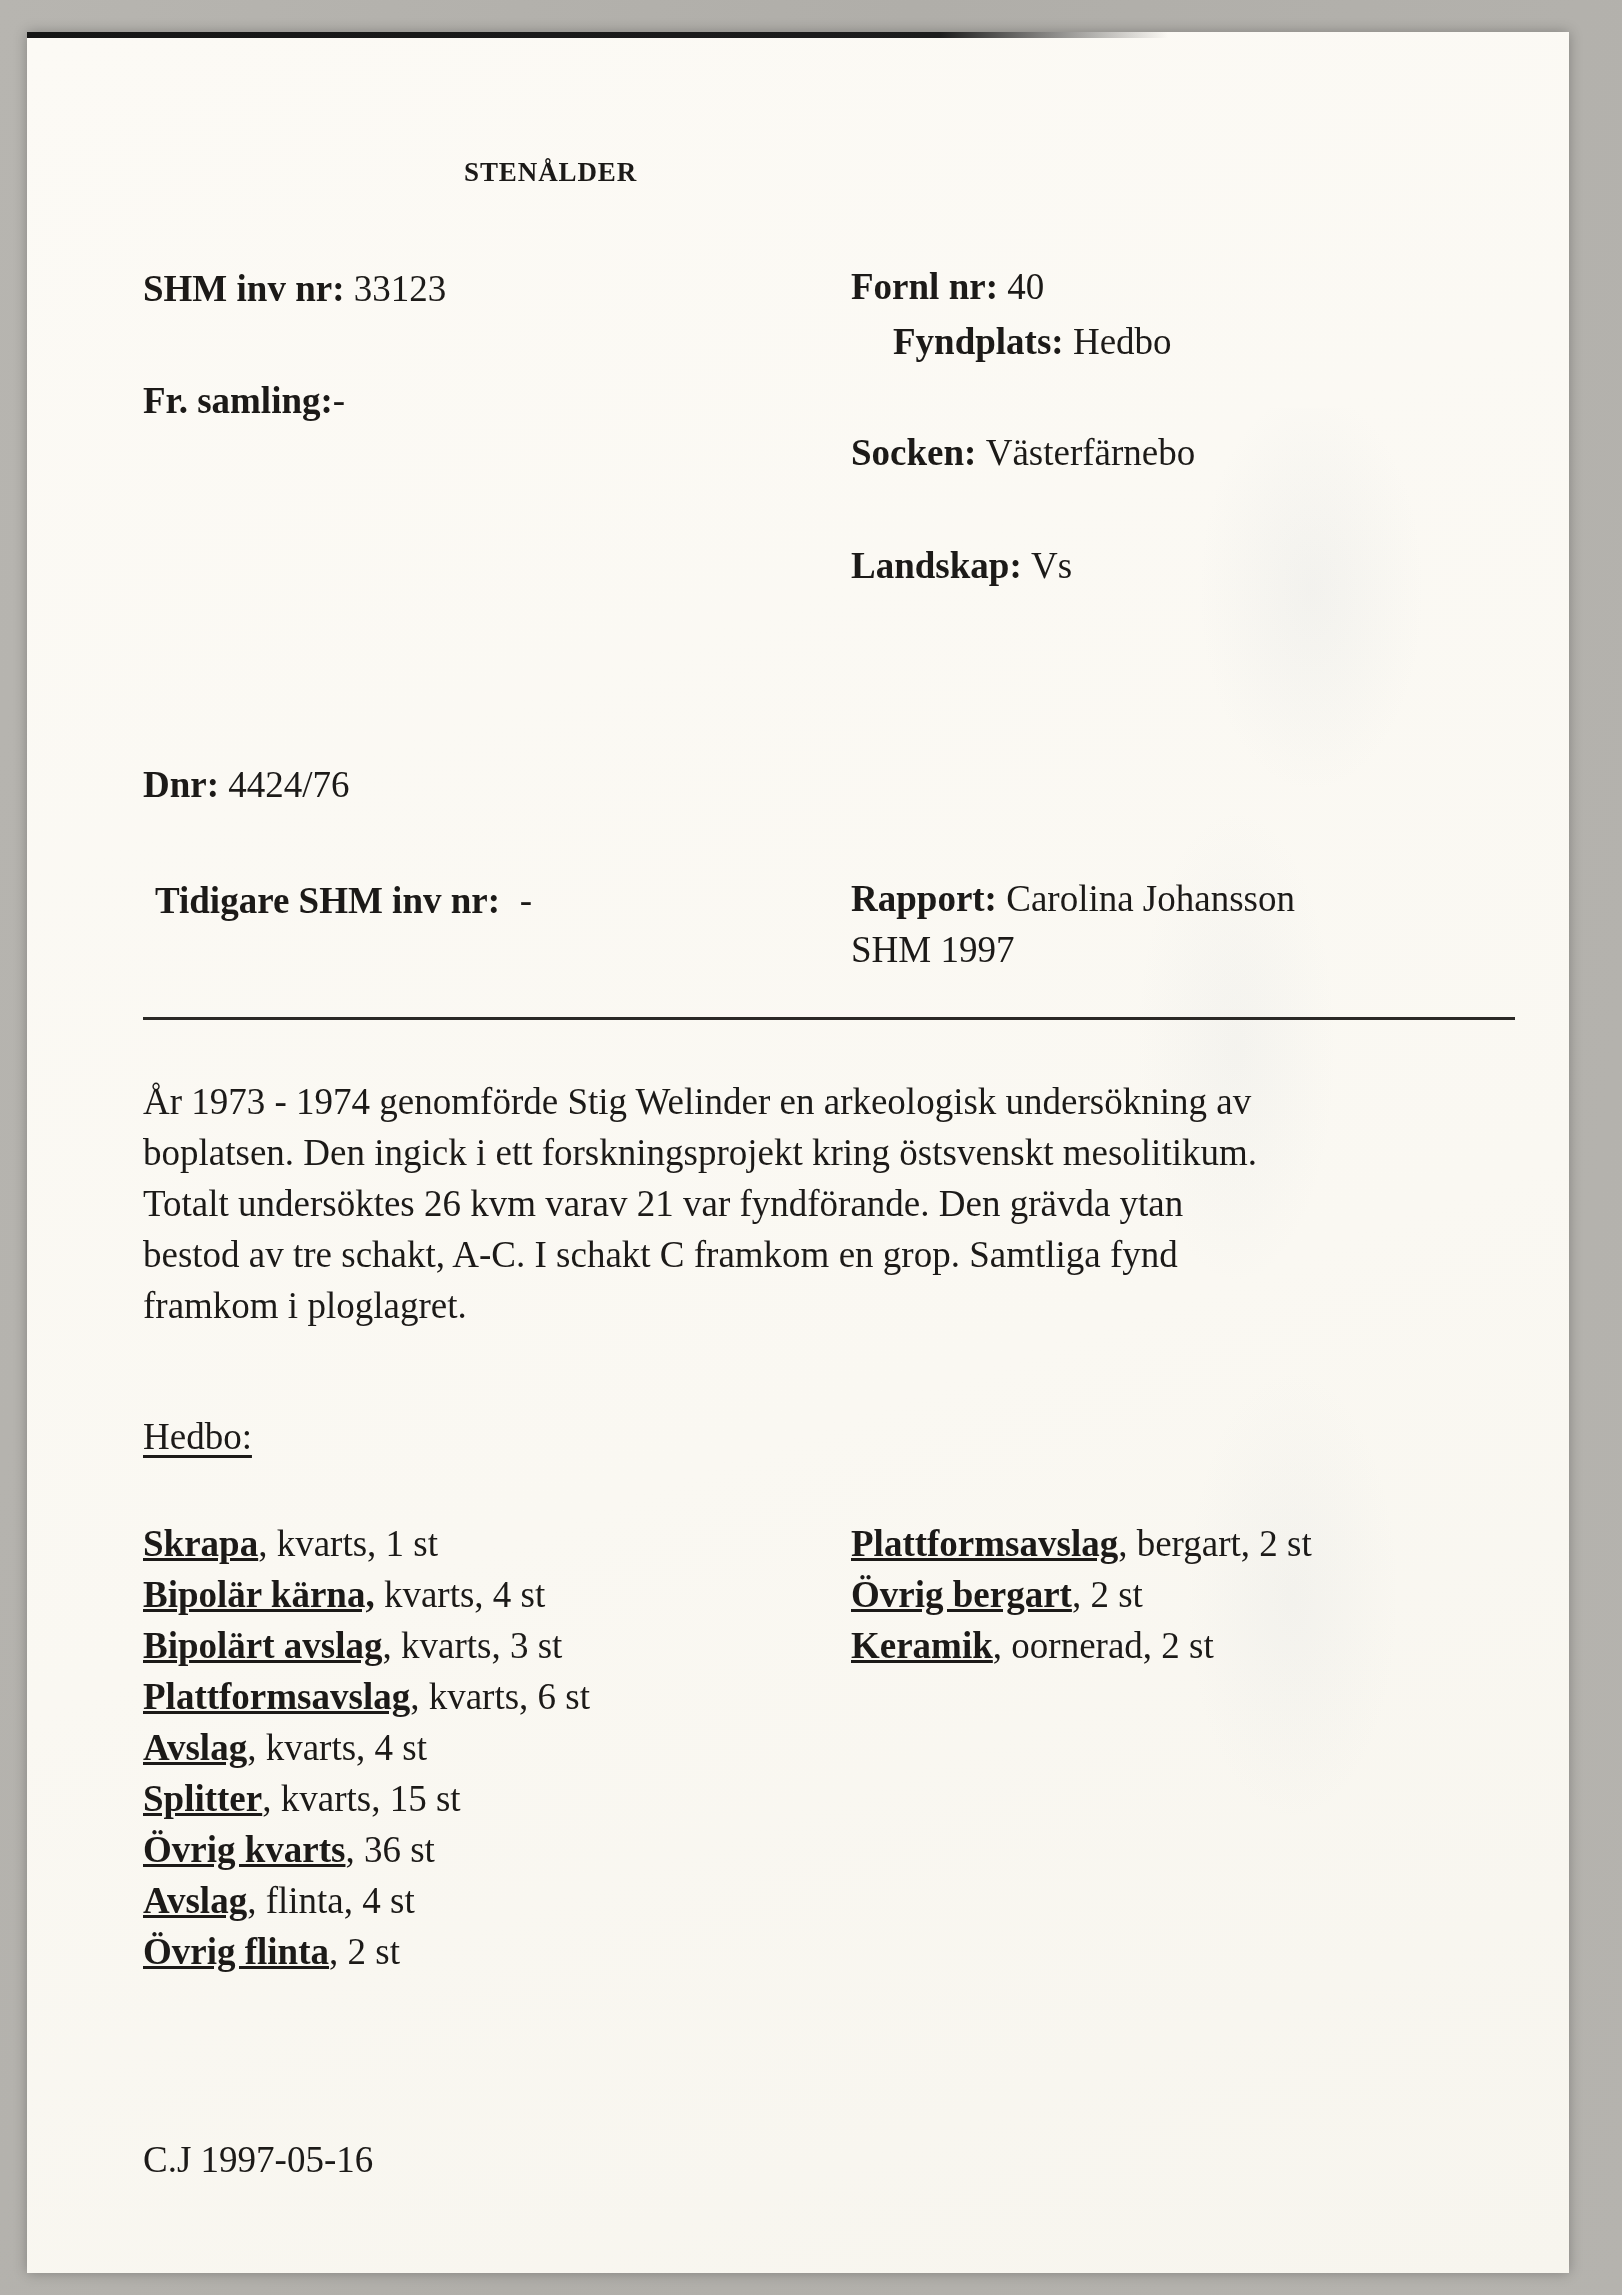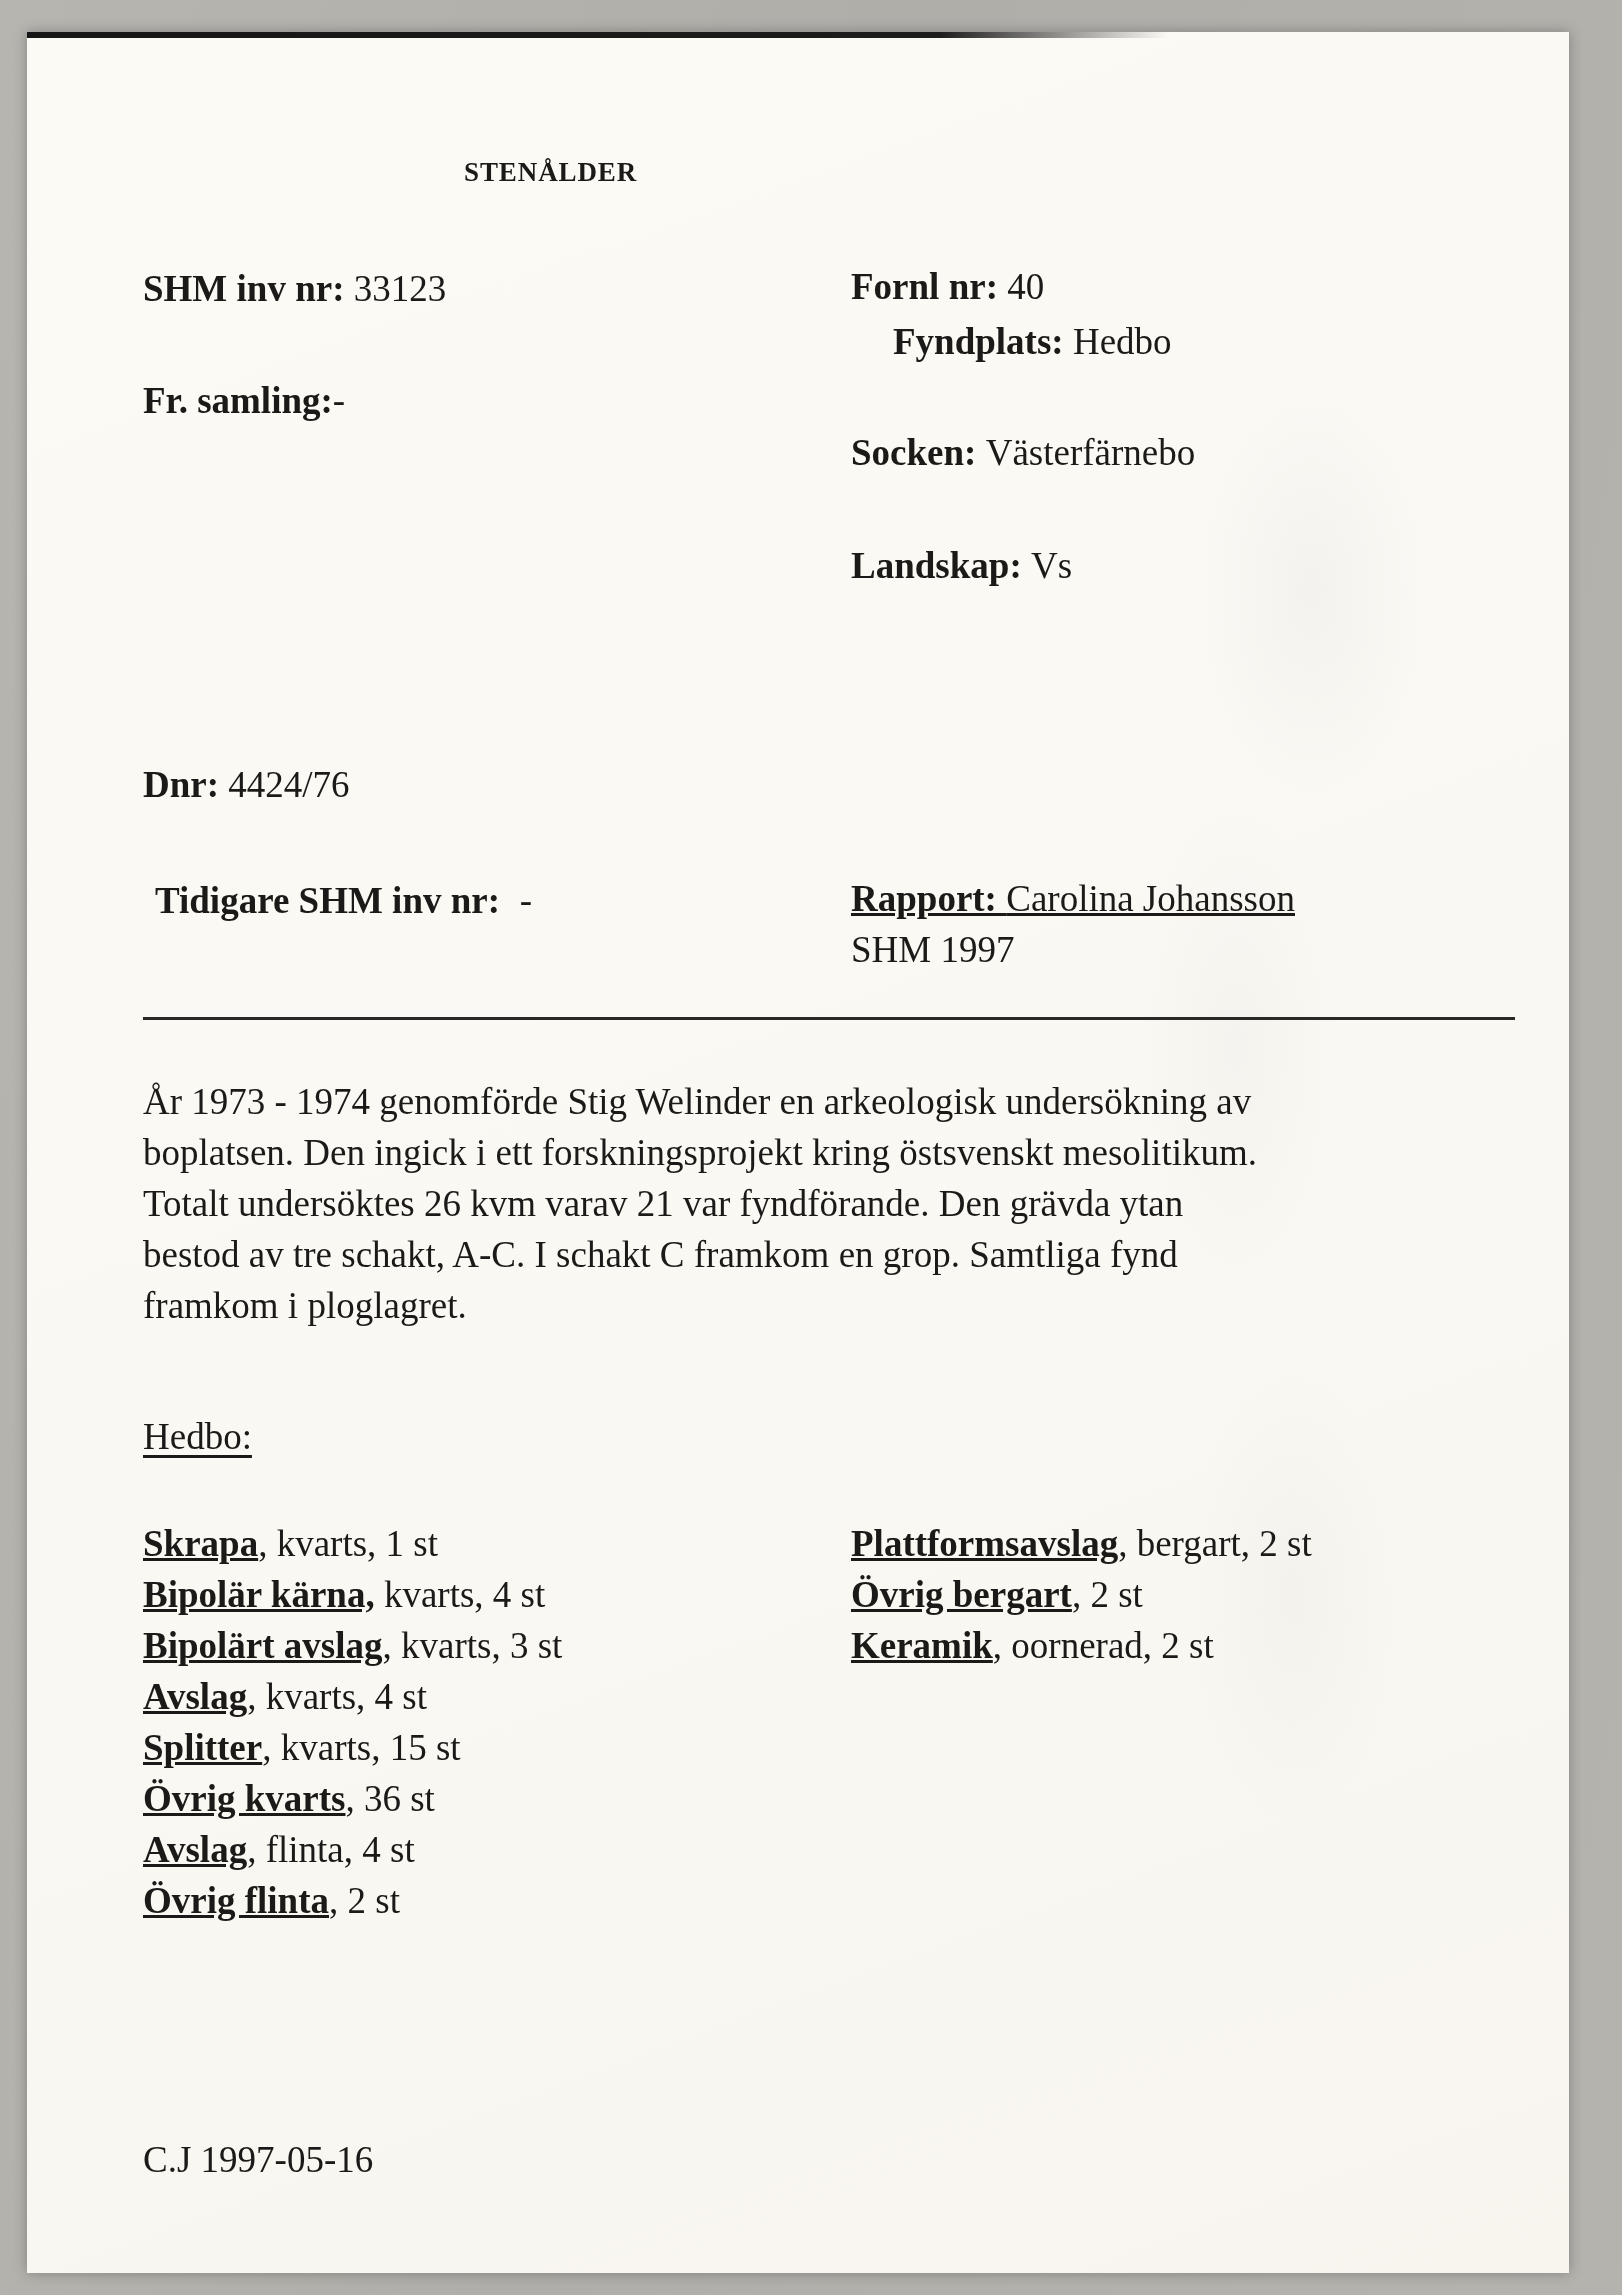--- a/index.html
+++ b/index.html
@@ -153,21 +153,21 @@
   </div>
 
   <div class="field" style="left:824px; top:399px;">
     <span class="label">Socken: </span><span class="value">Västerfärnebo</span>
   </div>
 
   <div class="field" style="left:824px; top:512px;">
     <span class="label">Landskap: </span><span class="value">Vs</span>
   </div>
 
-  <div class="field" style="left:824px; top:845px;text-decoration:underline;">
+  <div class="field" style="left:824px; top:845px;">
     <span class="label">Rapport: </span><span class="value">Carolina Johansson</span>
   </div>
 
   <div class="field" style="left:824px; top:896px;">
     <span class="value">SHM 1997</span>
   </div>
 
   <div class="rule"></div>
 
   <div class="paragraph">
@@ -177,20 +177,21 @@
     <div>bestod av tre schakt, A-C. I schakt C framkom en grop. Samtliga fynd</div>
     <div>framkom i ploglagret.</div>
   </div>
 
   <div class="finds-heading">Hedbo:</div>
 
   <div class="finds-list left">
     <div class="find-item"><span class="name">Skrapa</span><span class="detail">, kvarts, 1 st</span></div>
     <div class="find-item"><span class="name">Bipolär kärna,</span><span class="detail"> kvarts, 4 st</span></div>
     <div class="find-item"><span class="name">Bipolärt avslag</span><span class="detail">, kvarts, 3 st</span></div>
+    <div class="find-item"><span class="name">Plattformsavslag</span><span class="detail">, kvarts, 6 st</span></div>
     <div class="find-item"><span class="name">Avslag</span><span class="detail">, kvarts, 4 st</span></div>
     <div class="find-item"><span class="name">Splitter</span><span class="detail">, kvarts, 15 st</span></div>
     <div class="find-item"><span class="name">Övrig kvarts</span><span class="detail">, 36 st</span></div>
     <div class="find-item"><span class="name">Avslag</span><span class="detail">, flinta, 4 st</span></div>
     <div class="find-item"><span class="name">Övrig flinta</span><span class="detail">, 2 st</span></div>
   </div>
 
   <div class="finds-list right">
     <div class="find-item"><span class="name">Plattformsavslag</span><span class="detail">, bergart, 2 st</span></div>
     <div class="find-item"><span class="name">Övrig bergart</span><span class="detail">, 2 st</span></div>

